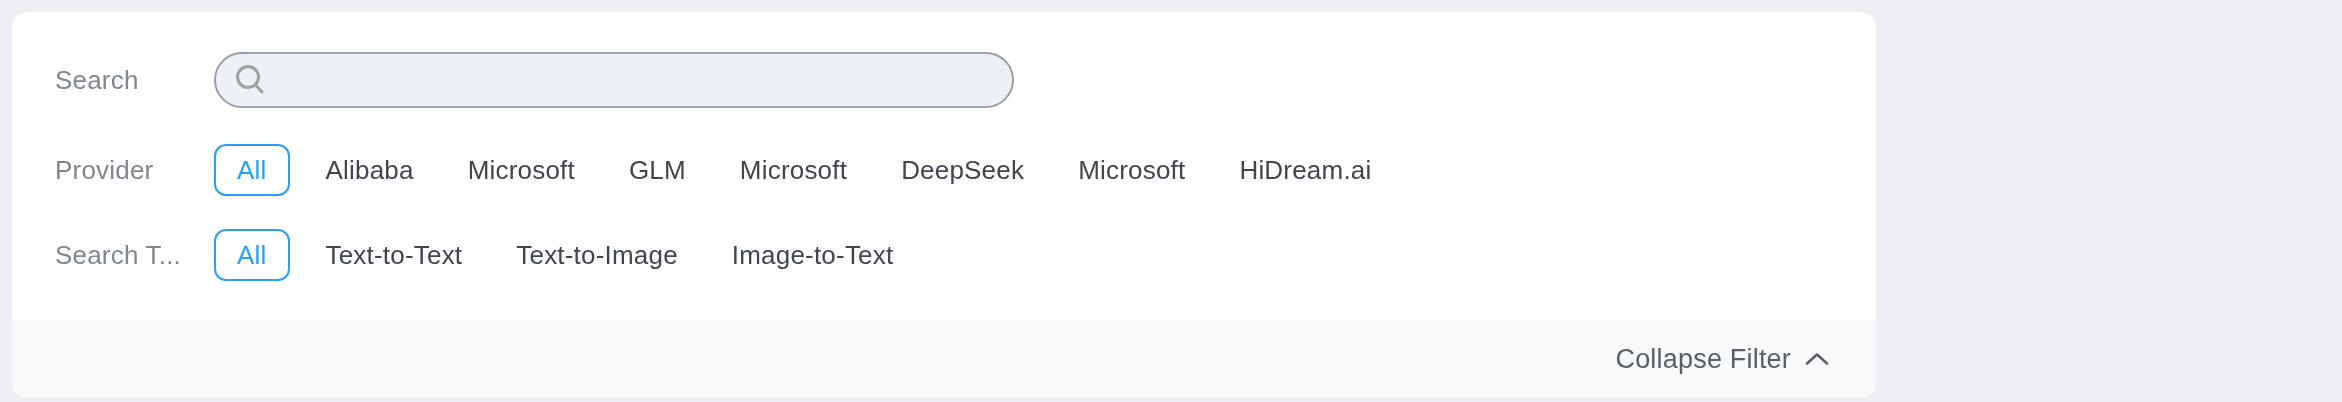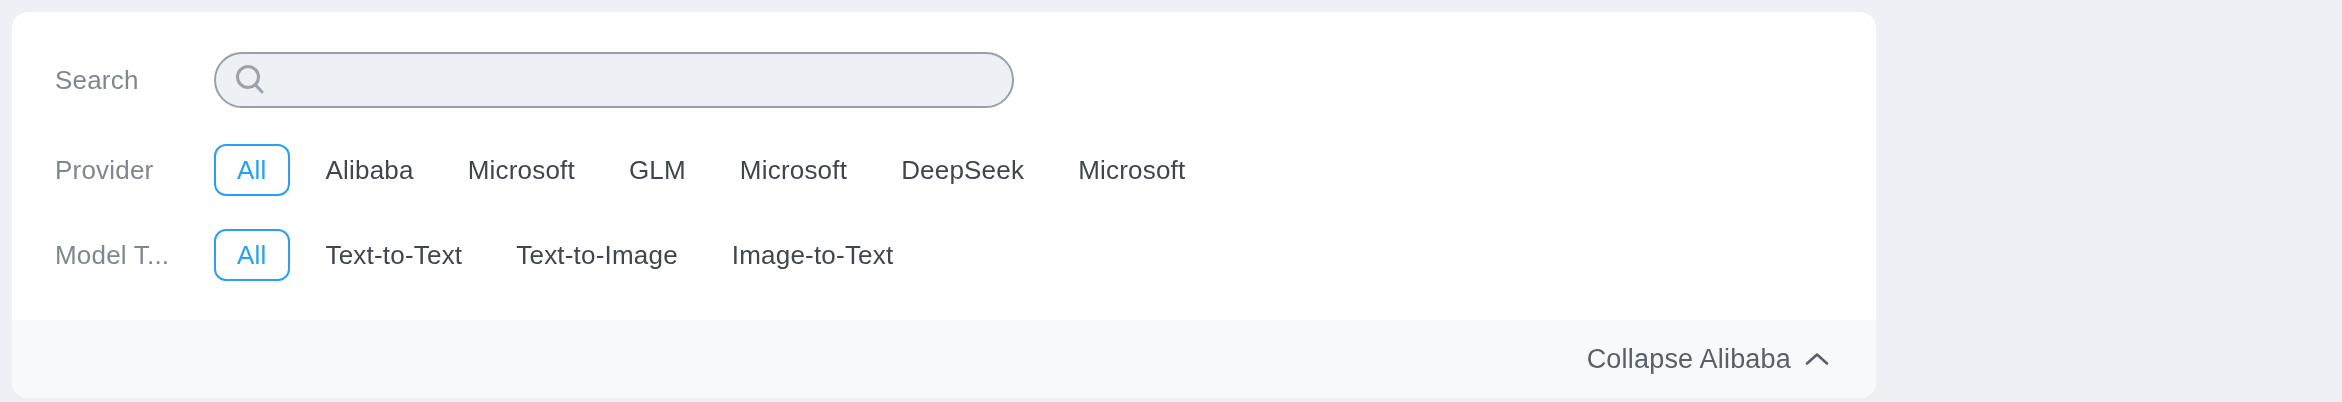--- a/index.html
+++ b/index.html
@@ -135,36 +135,37 @@
     <div class="filter-row row-provider">
       <div class="row-label">Provider</div>
       <div class="chips">
         <button class="chip active">All</button>
         <button class="chip">Alibaba</button>
         <button class="chip">Microsoft</button>
         <button class="chip">GLM</button>
         <button class="chip">Microsoft</button>
         <button class="chip">DeepSeek</button>
         <button class="chip">Microsoft</button>
+        <button class="chip">HiDream.ai</button>
       </div>
     </div>
 
     <div class="filter-row">
-      <div class="row-label">Model T...</div>
+      <div class="row-label">Search T...</div>
       <div class="chips">
         <button class="chip active">All</button>
         <button class="chip">Text-to-Text</button>
         <button class="chip">Text-to-Image</button>
         <button class="chip">Image-to-Text</button>
       </div>
     </div>
 
   </div>
 
   <div class="card-footer">
     <button class="collapse-btn">
-      <span>Collapse Alibaba</span>
+      <span>Collapse Filter</span>
       <svg width="26" height="16" viewBox="0 0 26 16">
         <polyline points="3,12.5 13,3.5 23,12.5" fill="none" stroke="#596069" stroke-width="2.6" stroke-linecap="round" stroke-linejoin="round"></polyline>
       </svg>
     </button>
   </div>
 </div>
 
 </body></html>

